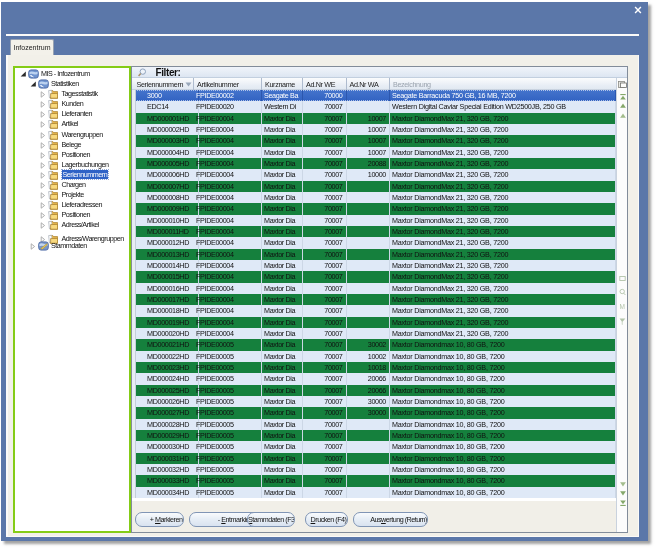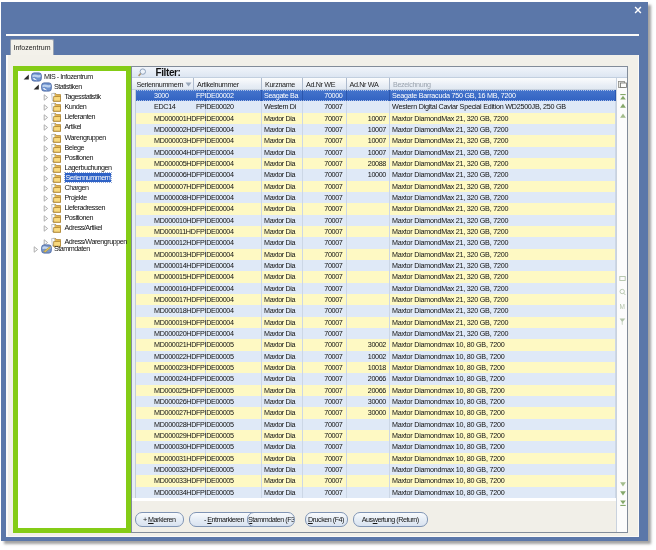--- a/index.html
+++ b/index.html
@@ -15,52 +15,52 @@
 .tbar .grip{position:absolute;left:4px;top:2px;height:12px;width:1px;background:#c2cdde;border-right:1px solid #fff}
 .tsep{position:absolute;left:95px;top:2px;height:12px;width:1px;background:#c2cdde;border-right:1px solid #fff}
 .tbtxt{position:absolute;top:0;height:17px;line-height:17px;font-size:7.2px;letter-spacing:-0.5px;color:#111;white-space:nowrap}
 .whitein{position:absolute;left:5px;top:32px;width:633px;height:503px;background:#fbfaf8}
 .tabstrip{position:absolute;left:5px;top:34px;width:633px;height:19px;background:#5b77a9}
 .tab{position:absolute;left:9px;top:37px;width:44px;height:16px;background:#f3f1ea;
  border:1px solid #98a2b2;border-bottom:none;border-radius:2px 2px 0 0;
  font-size:7px;letter-spacing:0px;color:#222;text-align:center;line-height:15px;z-index:3}
 .page{position:absolute;left:7px;top:53px;width:630px;height:481px;background:#f2f0e9;z-index:2}
 .tree{position:absolute;left:12px;top:64px;width:118px;height:467px;background:#fff;
- border:5px solid #84cc16;z-index:4}
+ border:2px solid #84cc16;z-index:4}
 .titem{position:absolute;left:0;width:116px;height:10px;font-size:7.2px;letter-spacing:-0.5px;color:#111}
 .tar{position:absolute;top:1px}
 .tic{position:absolute;top:0}
 .ttx{position:absolute;top:0;line-height:10px;white-space:nowrap}
 .tsel{background:#2e62c6;color:#fff;outline:1px dotted #94abd8;padding:0 1px}
 .grid{position:absolute;left:130px;top:64px;width:497px;height:467px;background:#f1efe8;
  border:1px solid #828c9a;z-index:4;overflow:hidden}
 .rows{position:absolute;left:0;top:23px;width:484px;height:411px;background:#fff}
 .row{position:absolute;left:0;width:484px;height:11.33px}
 .row.alt{background:#dfe9f7}
-.row.nor{background:#fef9c3}
+.row.nor{background:#15803d}
 .row.sel{background:linear-gradient(#4574cc,#3263c2);outline:1px dotted rgba(235,240,250,0.65);outline-offset:-1px}
 .row.sel .c{color:#fff;border-right:1px solid #2c57ae}
 .c{position:absolute;top:0;height:11.33px;line-height:11.8px;font-size:7.2px;letter-spacing:-0.35px;color:#101010;
  white-space:nowrap;overflow:hidden;padding-left:2px;border-right:1px solid #ccd7e6}
 .c.num{text-align:right;padding-right:3px;padding-left:0}
-.c0{left:15px;width:58.5px;padding-left:7px}.c1{left:62px;width:68px}.c2{left:130px;width:41px}
+.c0{left:8px;width:58.5px;padding-left:7px}.c1{left:62px;width:68px}.c2{left:130px;width:41px}
 .c3{left:171px;width:43.5px}.c4{left:214.5px;width:43.5px}.c5{left:258px;width:226px;letter-spacing:-0.25px}
 .ind{position:absolute;left:0;top:11px;width:3.5px;height:420px;background:#e8edf4;border-right:1px solid #c3cdd9}
 .filter{position:absolute;left:0;top:0;width:495px;height:11px;
  background:linear-gradient(#f0f4fa,#dde6f2);border-bottom:1px solid #c2cfdf}
 .ftxt{position:absolute;left:23.5px;top:0;font-size:10px;font-weight:bold;letter-spacing:-0.4px;line-height:11.5px;color:#111}
 .hdr{position:absolute;left:0;top:11px;width:484px;height:12px;
  background:linear-gradient(#fbfcfd,#e7edf5 70%,#e2e9f2);border-bottom:1px solid #c9d3e0}
 .h{position:absolute;top:0;height:12px;line-height:13px;font-size:7.2px;letter-spacing:-0.35px;color:#1a1a1a;
  border-right:1px solid #aebbce;padding-left:3px;white-space:nowrap;overflow:hidden}
 .gut{position:absolute;left:484px;top:11px;width:11px;height:456px;background:#fcfcfc;border-left:1px solid #c9d2de}
 .btns{position:absolute;left:0;top:444px;width:484px;height:23px}
 .btn{position:absolute;top:0.5px;height:15.5px;border:1px solid #8095b5;border-radius:7px;
  background:linear-gradient(#f9fbfd,#e7eef6 45%,#d9e3f0);
- font-size:7.2px;letter-spacing:-0.5px;color:#151515;text-align:center;line-height:14.5px;white-space:nowrap;overflow:hidden}
+ font-size:7.2px;letter-spacing:-0.5px;color:#151515;text-align:right;line-height:14.5px;white-space:nowrap;overflow:hidden}
 u{text-decoration:underline}
 svg{display:block}
 </style></head><body>
 <div class="win">
  <div class="close">
       <svg width="8" height="8" viewBox="0 0 8 8">
         <path d="M1.1 1.1 L6.9 6.9 M6.9 1.1 L1.1 6.9" stroke="#fff" stroke-width="1.4"></path>
       </svg>
     </div>
  <div class="whitein"></div>

